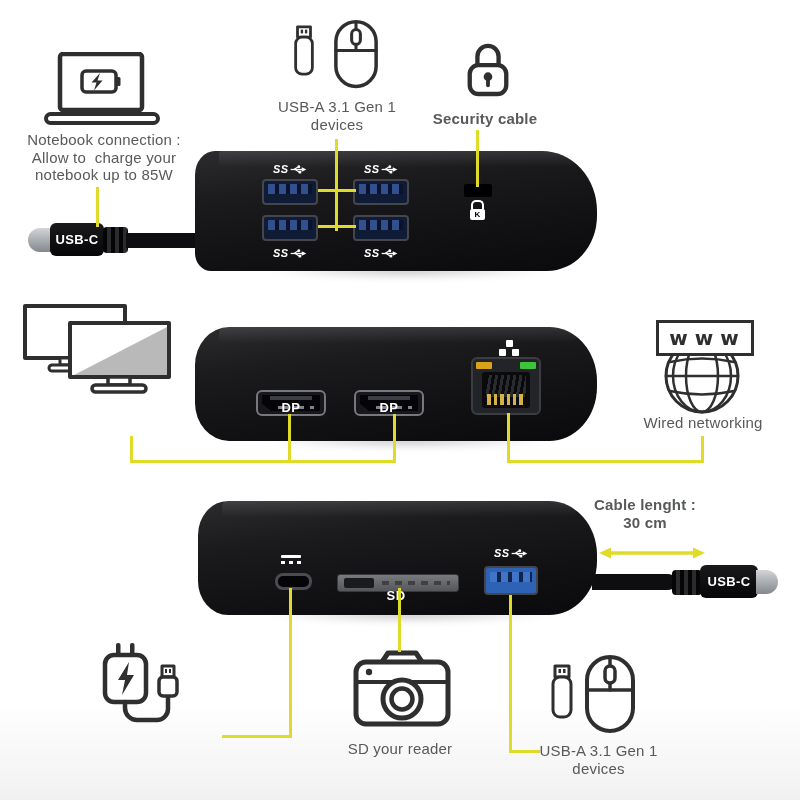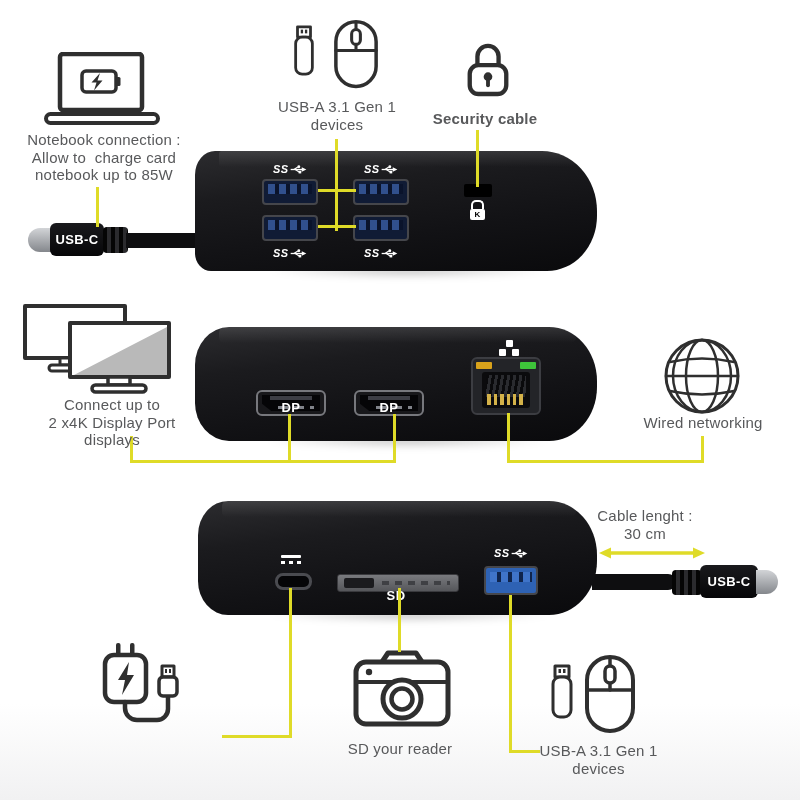--- a/index.html
+++ b/index.html
@@ -80,21 +80,21 @@
   <div class="dock-shadow" style="left:210px;top:604px;width:400px;height:22px;"></div>
 
   <svg class="icon" style="left:44px;top:52px;" width="120" height="74" viewBox="0 0 120 74">
     <rect class="stf" x="16" y="2" width="82" height="56" rx="3" stroke-width="4.5"></rect>
     <rect class="st" x="38" y="19" width="34" height="21" rx="4" stroke-width="3.5"></rect>
     <rect class="fd" x="72" y="25" width="4.5" height="9" rx="1.5"></rect>
     <polygon class="fd" points="56,21 47.5,30.5 52.5,30.5 50,38.5 58.5,28.5 53.5,28.5"></polygon>
     <rect class="stf" x="2" y="62" width="112" height="9" rx="4.5" stroke-width="4"></rect>
   </svg>
   <div class="note" style="left:14px;top:131px;width:180px;">Notebook connection :
-Allow to  charge card
+Allow to  charge your
 notebook up to 85W</div>
 
   <svg class="icon" style="left:292px;top:25px;" width="24" height="52" viewBox="0 0 24 56">
     <rect class="st" x="5" y="2" width="14" height="11" stroke-width="3"></rect>
     <rect class="fd" x="8.5" y="5" width="2.5" height="4"></rect>
     <rect class="fd" x="13" y="5" width="2.5" height="4"></rect>
     <rect class="stf" x="3" y="13" width="18" height="40" rx="7" stroke-width="3"></rect>
   </svg>
   <svg class="icon" style="left:331px;top:19px;" width="50" height="70" viewBox="0 0 52 80">
     <rect class="stf" x="3" y="3" width="46" height="74" rx="23" stroke-width="4"></rect>
@@ -197,23 +197,20 @@
   <svg class="icon" style="left:22px;top:303px;" width="155" height="92" viewBox="0 0 155 92">
     <rect class="stf" x="3" y="3" width="100" height="52" stroke-width="4"></rect>
     <rect class="stf" x="38" y="55" width="16" height="7" stroke-width="3"></rect>
     <rect class="stf" x="27" y="62" width="38" height="6" rx="3" stroke-width="3"></rect>
     <rect x="48" y="20" width="99" height="54" fill="#fff"></rect>
     <polygon class="fg" points="145,24 145,72 52,72"></polygon>
     <rect class="st" x="48" y="20" width="99" height="54" stroke-width="4"></rect>
     <rect class="stf" x="86" y="74" width="22" height="8" stroke-width="3.5"></rect>
     <rect class="stf" x="70" y="82" width="54" height="7" rx="3.5" stroke-width="3.5"></rect>
   </svg>
-  <div class="note" style="left:22px;top:396px;width:180px;">Connect up to
-2 x4K Display Port
-displays</div>
 
   <div class="dock" style="left:195px;top:327px;width:402px;height:114px;
        border-radius:34px 48px 48px 34px / 38px 54px 54px 38px;"></div>
 
   <div class="portlabel" style="left:276px;top:367px;width:30px;">DP</div>
   <div class="portlabel" style="left:374px;top:367px;width:30px;">DP</div>
   <div class="dpport" style="left:256px;top:390px;">
       <div class="dpin"></div>
     </div>
   <div class="dpport" style="left:354px;top:390px;">
@@ -232,20 +229,21 @@
   </div>
 
   <svg class="icon" style="left:660px;top:336px;z-index:4;" width="84" height="78" viewBox="0 0 84 78">
     <circle class="st" cx="42" cy="40" r="36" stroke-width="3"></circle>
     <ellipse class="st" cx="42" cy="40" rx="16" ry="36" stroke-width="2.5"></ellipse>
     <ellipse class="st" cx="42" cy="40" rx="29" ry="36" stroke-width="2.5"></ellipse>
     <path class="st" d="M10 26 Q42 19 74 26" stroke-width="2.5"></path>
     <path class="st" d="M6 40 H78" stroke-width="2.5"></path>
     <path class="st" d="M10 55 Q42 62 74 55" stroke-width="2.5"></path>
   </svg>
+  <div class="wwwbox" style="left:656px;top:320px;width:87px;height:30px;line-height:30px;">www</div>
   <div class="note" style="left:626px;top:414px;width:154px;">Wired networking</div>
 
   <div class="yline" style="left:130px;top:436px;width:3px;height:27px;"></div>
   <div class="yline" style="left:130px;top:460px;width:266px;height:3px;"></div>
   <div class="yline" style="left:288px;top:414px;width:3px;height:49px;"></div>
   <div class="yline" style="left:393px;top:414px;width:3px;height:49px;"></div>
   <div class="yline" style="left:507px;top:413px;width:3px;height:50px;"></div>
   <div class="yline" style="left:507px;top:460px;width:197px;height:3px;"></div>
   <div class="yline" style="left:701px;top:436px;width:3px;height:27px;"></div>
 
@@ -276,21 +274,21 @@
       <path d="M8,7 L14,10.8" stroke="#fff" stroke-width="1.8" fill="none"></path>
       <circle cx="13.5" cy="2.8" r="2.2" fill="#fff"></circle>
       <rect x="13.2" y="9" width="4" height="4" fill="#fff"></rect>
       <polygon points="18,3.4 25,7 18,10.6" fill="#fff"></polygon>
     </svg>
   </div>
   <div class="usba bright" style="left:484px;top:566px;width:50px;height:25px;">
       <div class="tongue" style="top:4px;"></div>
     </div>
 
-  <div class="note" style="left:582px;top:507px;width:126px;">Cable lenght :
+  <div class="note" style="left:582px;top:496px;width:126px;font-weight:bold;">Cable lenght :
 30 cm</div>
   <svg class="abs" style="left:598px;top:545px;z-index:5;" width="108" height="16" viewBox="0 0 108 16">
     <path d="M12 8 H96" stroke="#dfdb28" stroke-width="3.5" fill="none"></path>
     <polygon points="13,2.5 1,8 13,13.5" fill="#dfdb28"></polygon>
     <polygon points="95,2.5 107,8 95,13.5" fill="#dfdb28"></polygon>
   </svg>
 
   <div class="yline" style="left:289px;top:588px;width:3px;height:150px;"></div>
   <div class="yline" style="left:222px;top:735px;width:70px;height:3px;"></div>
   <div class="yline" style="left:398px;top:588px;width:3px;height:64px;"></div>

